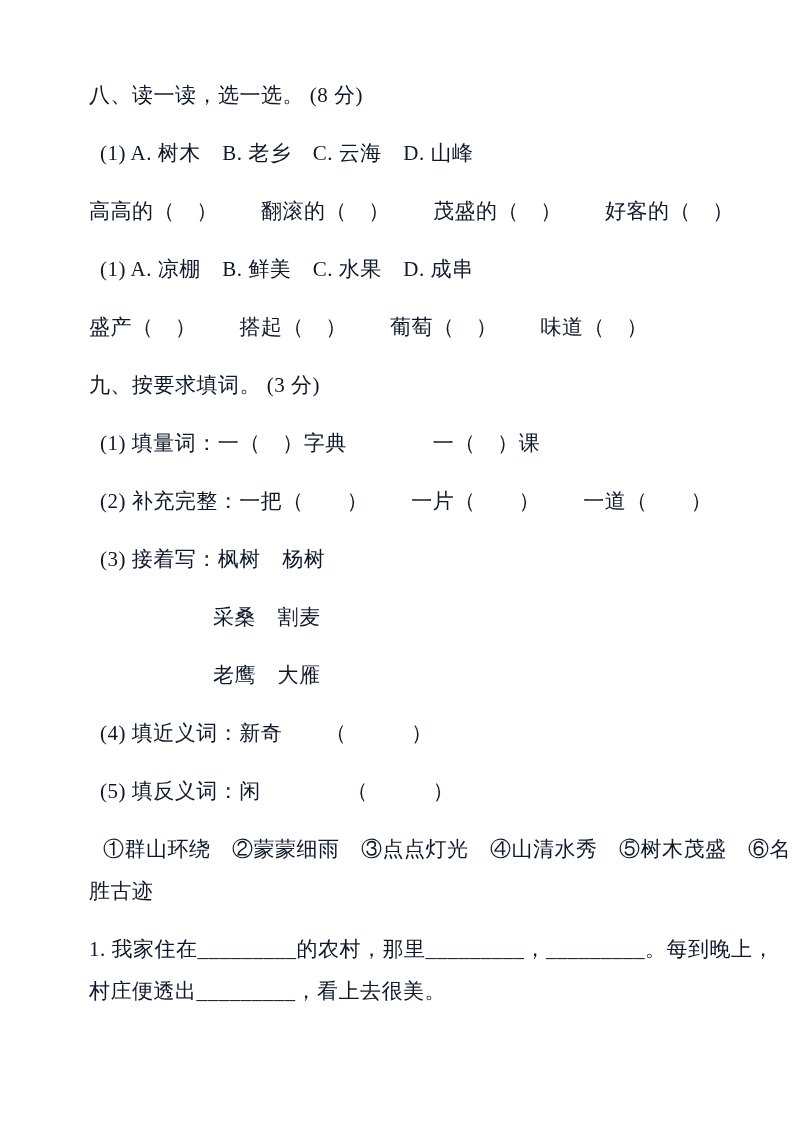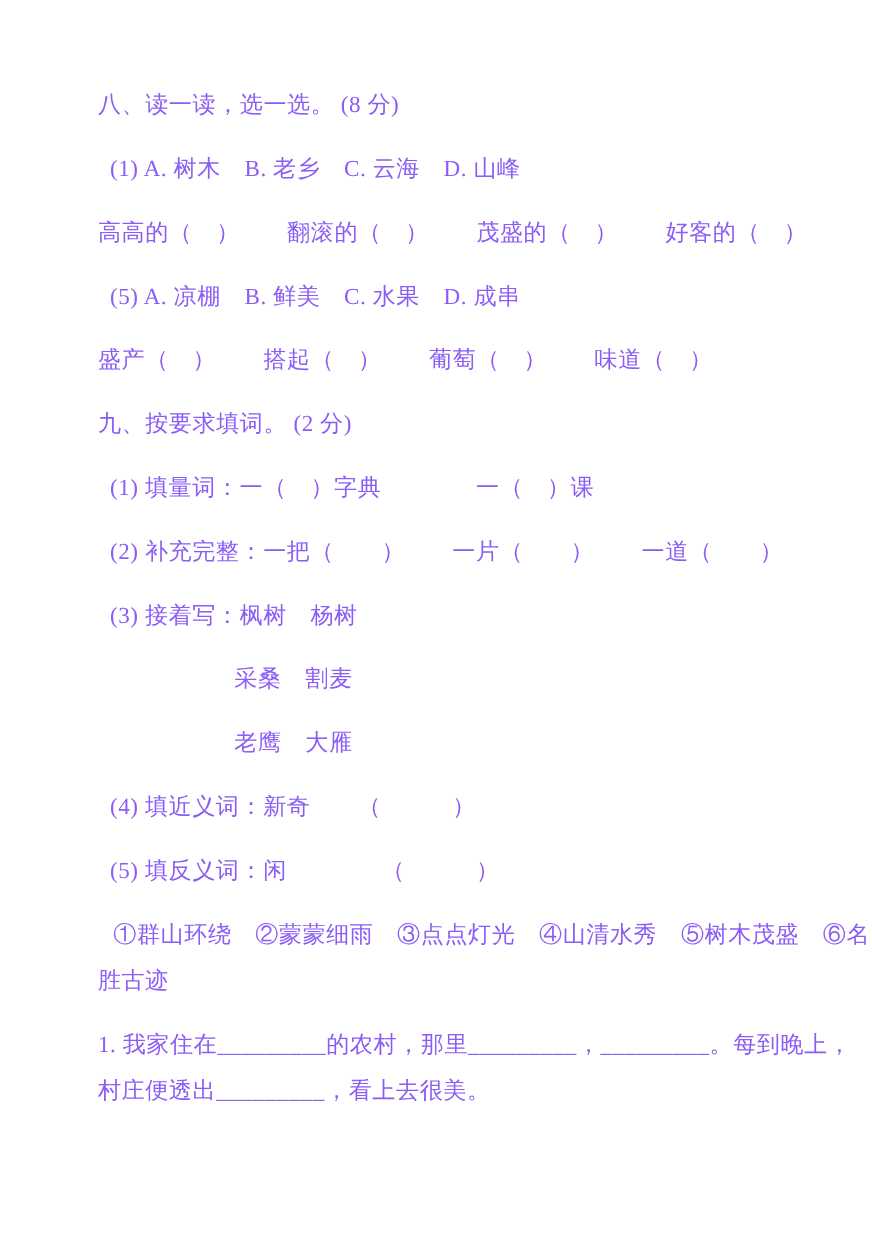--- a/index.html
+++ b/index.html
@@ -9,21 +9,21 @@
   }
   .page {
     position: relative;
     box-sizing: border-box;
     width: 793px;
     height: 1122px;
     background: #ffffff;
     padding: 74px 20px 0 89px;
     overflow: hidden;
     font-family: "Liberation Serif", "DejaVu Serif", serif;
-    color: #8b5cf6;
+    color: #0f172a;
   }
   .line {
     font-size: 21px;
     line-height: 42px;
     margin: 0 0 16px 0;
     white-space: nowrap;
     letter-spacing: 0.5px;
   }
   
   .indent-item  { padding-left: 11px; }
@@ -37,26 +37,26 @@
 </style>
 </head>
 <body>
 
 <div class="page">
 
   <section>
     <p class="line">八、读一读，选一选。 (8 分)</p>
     <p class="line indent-item">(1) A. 树木　B. 老乡　C. 云海　D. 山峰</p>
     <p class="line">高高的（　）　　翻滚的（　）　　茂盛的（　）　　好客的（　）</p>
-    <p class="line indent-item">(5) A. 凉棚　B. 鲜美　C. 水果　D. 成串</p>
+    <p class="line indent-item">(1) A. 凉棚　B. 鲜美　C. 水果　D. 成串</p>
     <p class="line">盛产（　）　　搭起（　）　　葡萄（　）　　味道（　）</p>
   </section>
 
   <section>
-    <p class="line">九、按要求填词。 (2 分)</p>
+    <p class="line">九、按要求填词。 (3 分)</p>
     <p class="line indent-item">(1) 填量词：一（　）字典　　　　一（　）课</p>
     <p class="line indent-item">(2) 补充完整：一把（　　）　　一片（　　）　　一道（　　）</p>
     <p class="line indent-item">(3) 接着写：枫树　杨树</p>
     <p class="line indent-deep">采桑　割麦</p>
     <p class="line indent-deep">老鹰　大雁</p>
     <p class="line indent-item">(4) 填近义词：新奇　　（　　　）</p>
     <p class="line indent-item">(5) 填反义词：闲　　　　（　　　）</p>
   </section>
 
   <section>

